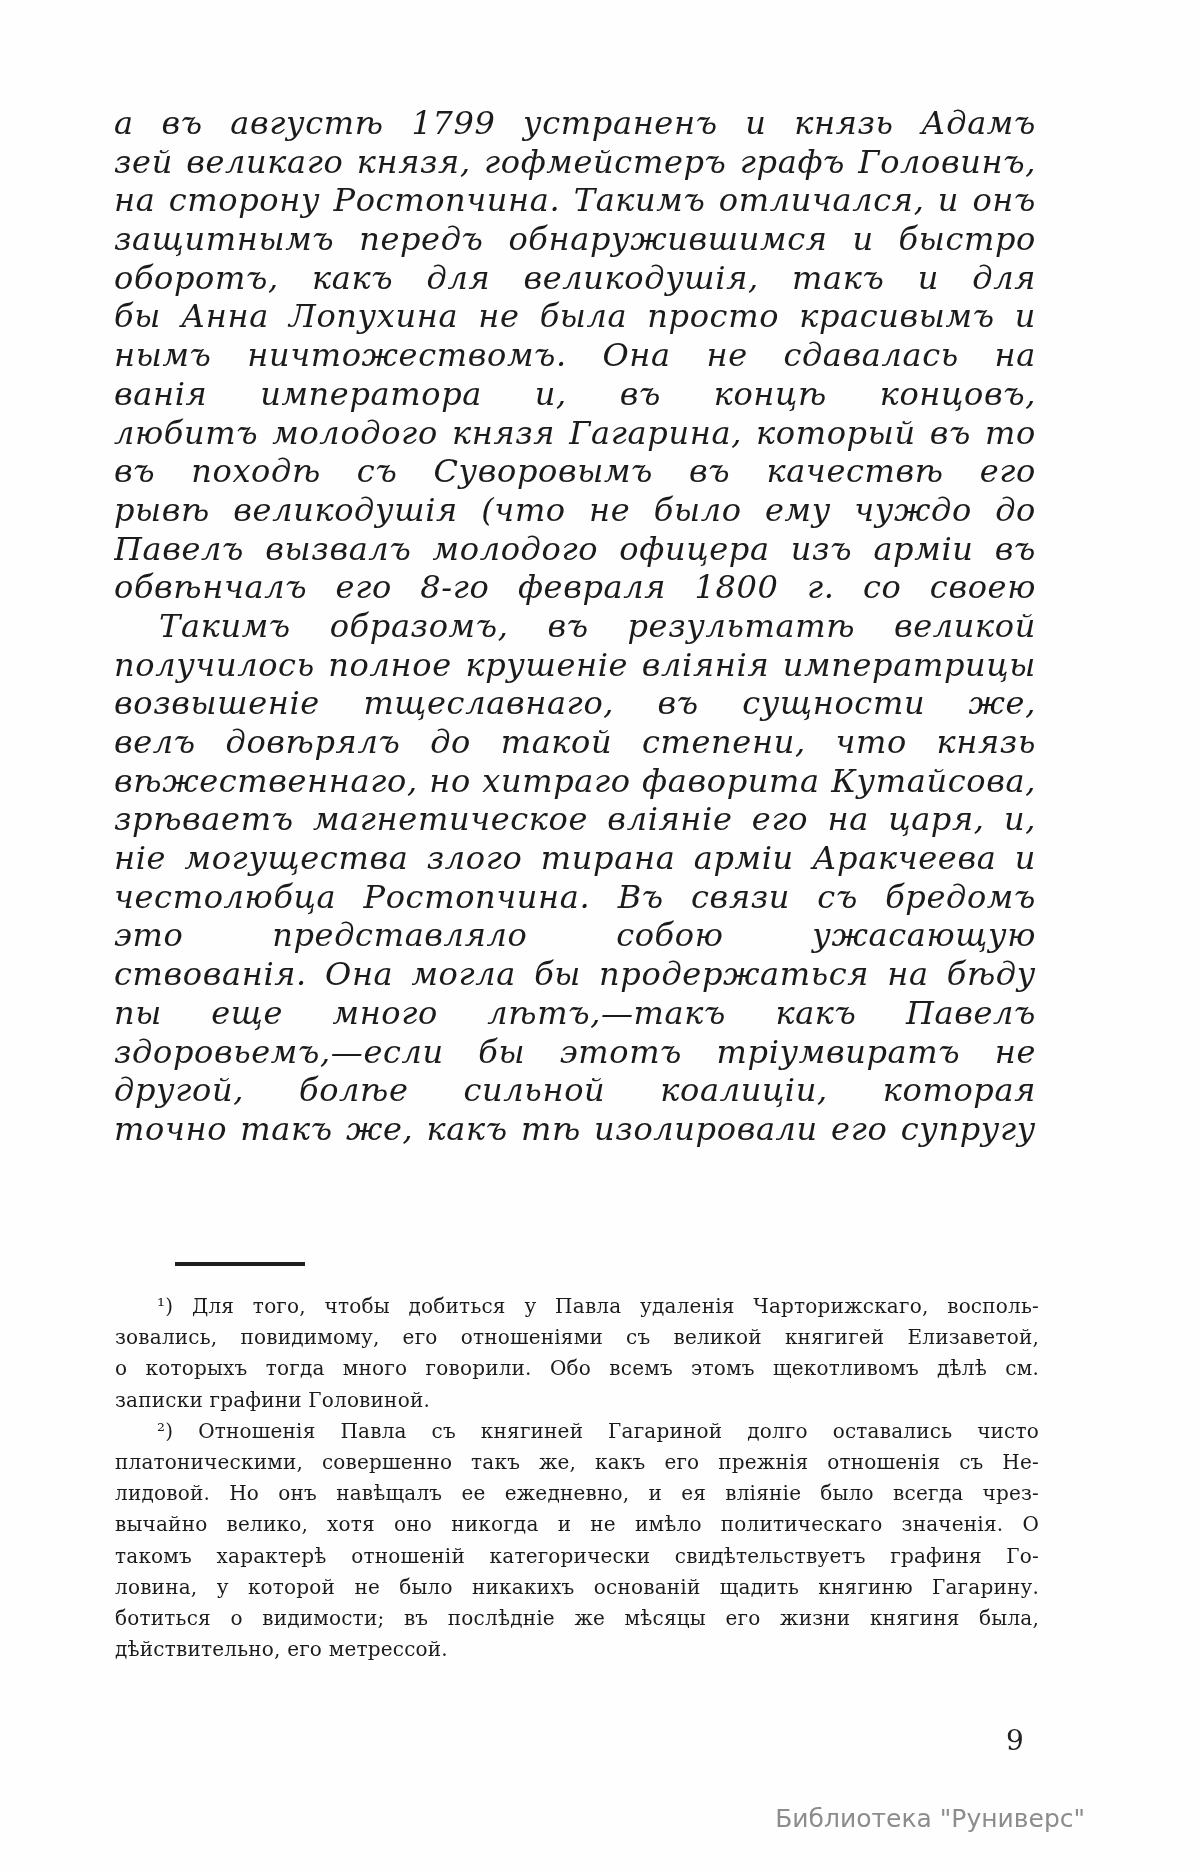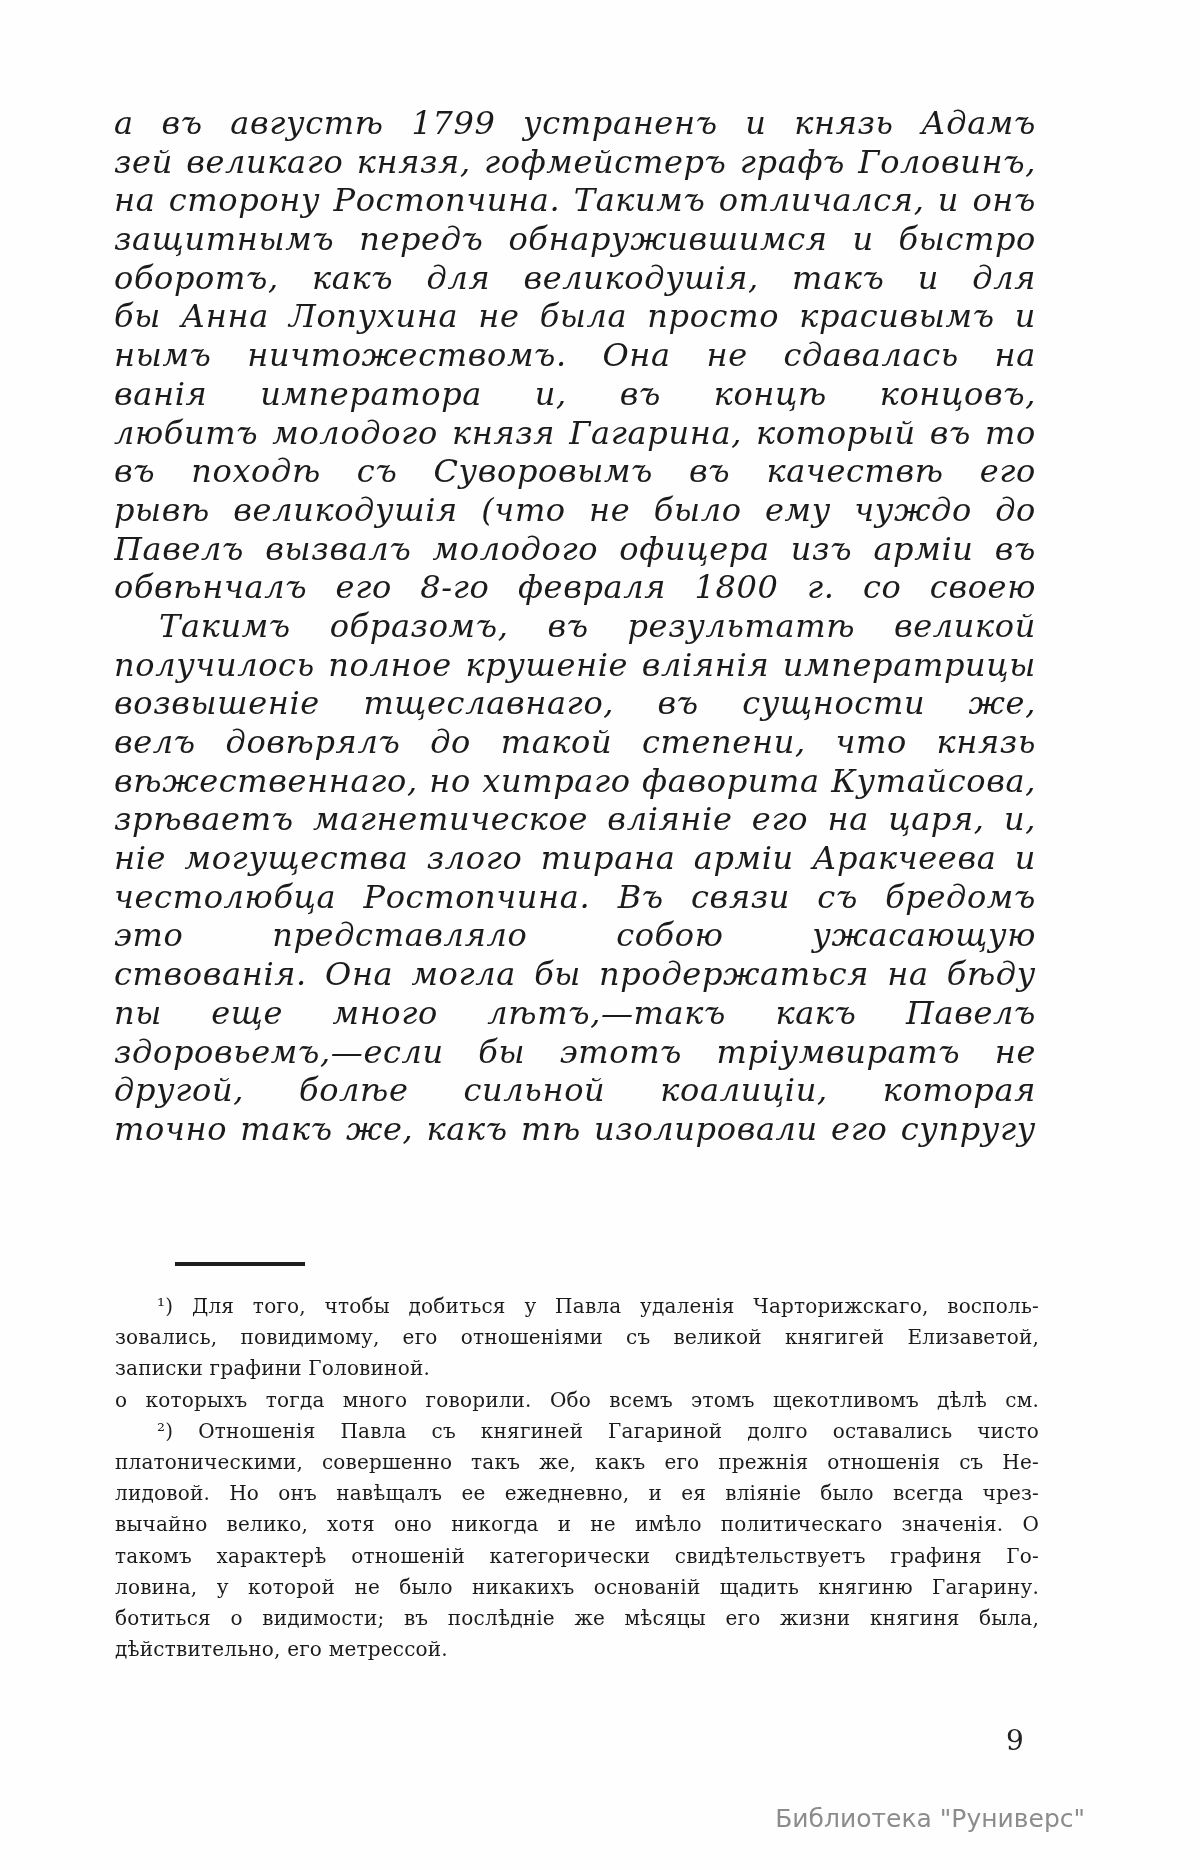--- a/index.html
+++ b/index.html
@@ -80,22 +80,22 @@
         <div class="line last">точно такъ же, какъ тѣ изолировали его супругу и наслѣдника.</div>
       </div>
   </div>
 
   <div class="fn-sep"></div>
 
   <div class="footnotes">
     <div>
         <div class="line indent">¹) Для того, чтобы добиться у Павла удаленія Чарторижскаго, восполь-</div>
         <div class="line">зовались, повидимому, его отношеніями съ великой княгигей Елизаветой,</div>
+        <div class="line">о которыхъ тогда много говорили. Обо всемъ этомъ щекотливомъ дѣлѣ см.</div>
         <div class="line last">записки графини Головиной.</div>
-        <div class="line">о которыхъ тогда много говорили. Обо всемъ этомъ щекотливомъ дѣлѣ см.</div>
       </div>
     <div>
         <div class="line indent">²) Отношенія Павла съ княгиней Гагариной долго оставались чисто</div>
         <div class="line">платоническими, совершенно такъ же, какъ его прежнія отношенія съ Не-</div>
         <div class="line">лидовой. Но онъ навѣщалъ ее ежедневно, и ея вліяніе было всегда чрез-</div>
         <div class="line">вычайно велико, хотя оно никогда и не имѣло политическаго значенія. О</div>
         <div class="line">такомъ характерѣ отношеній категорически свидѣтельствуетъ графиня Го-</div>
         <div class="line">ловина, у которой не было никакихъ основаній щадить княгиню Гагарину.</div>
         <div class="line">ботиться о видимости; въ послѣдніе же мѣсяцы его жизни княгиня была,</div>
         <div class="line last">дѣйствительно, его метрессой.</div>

